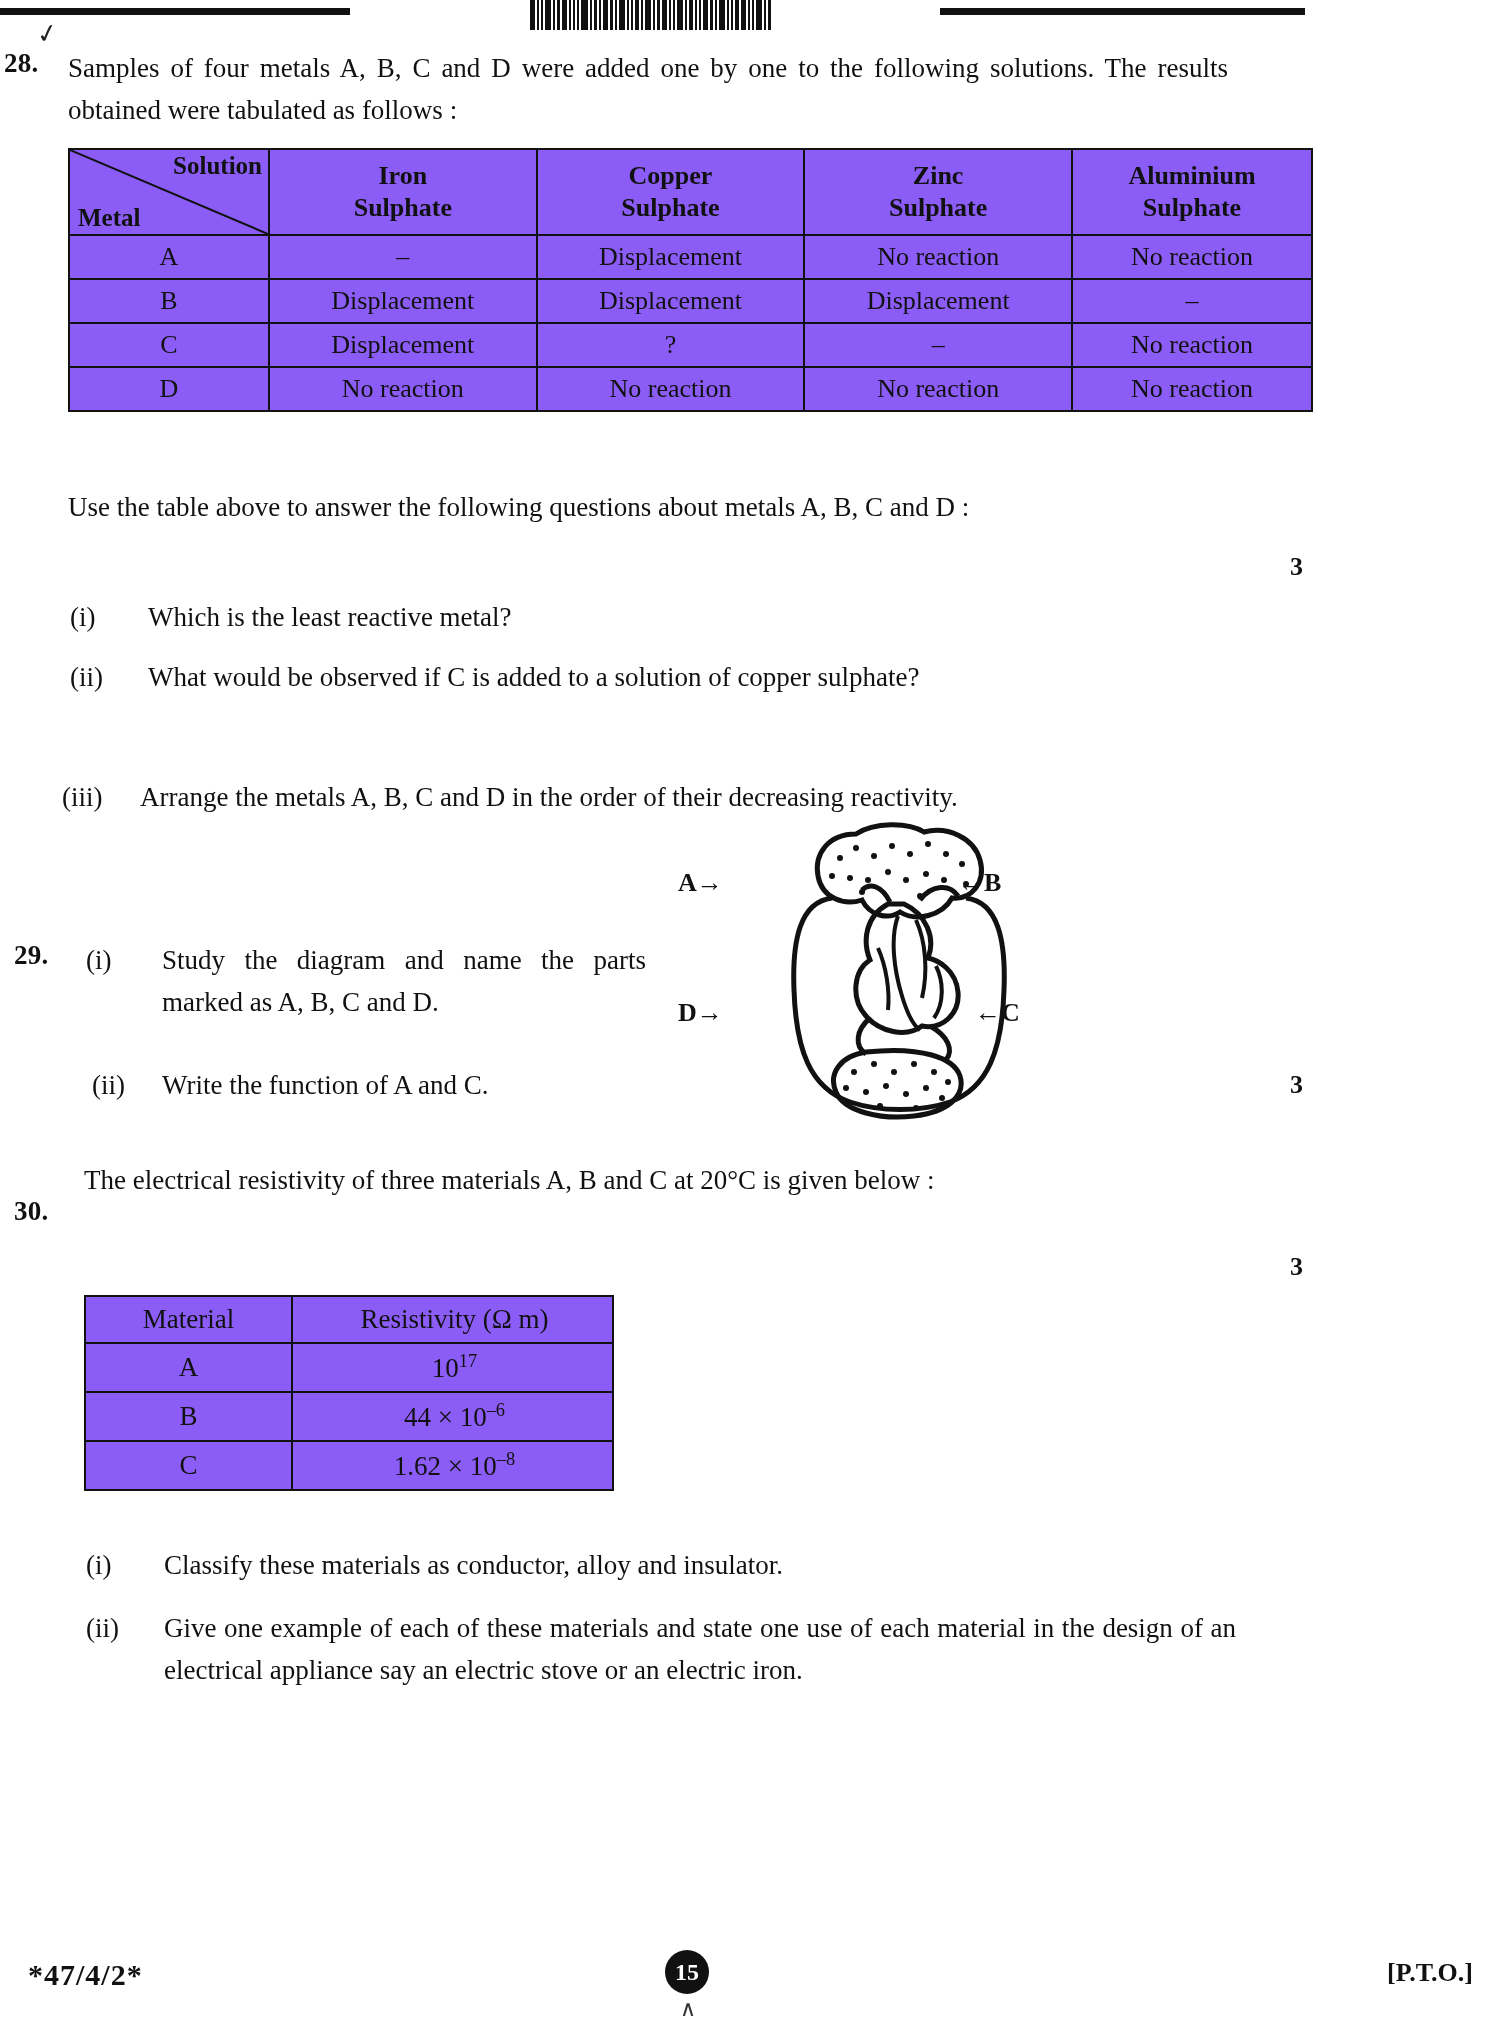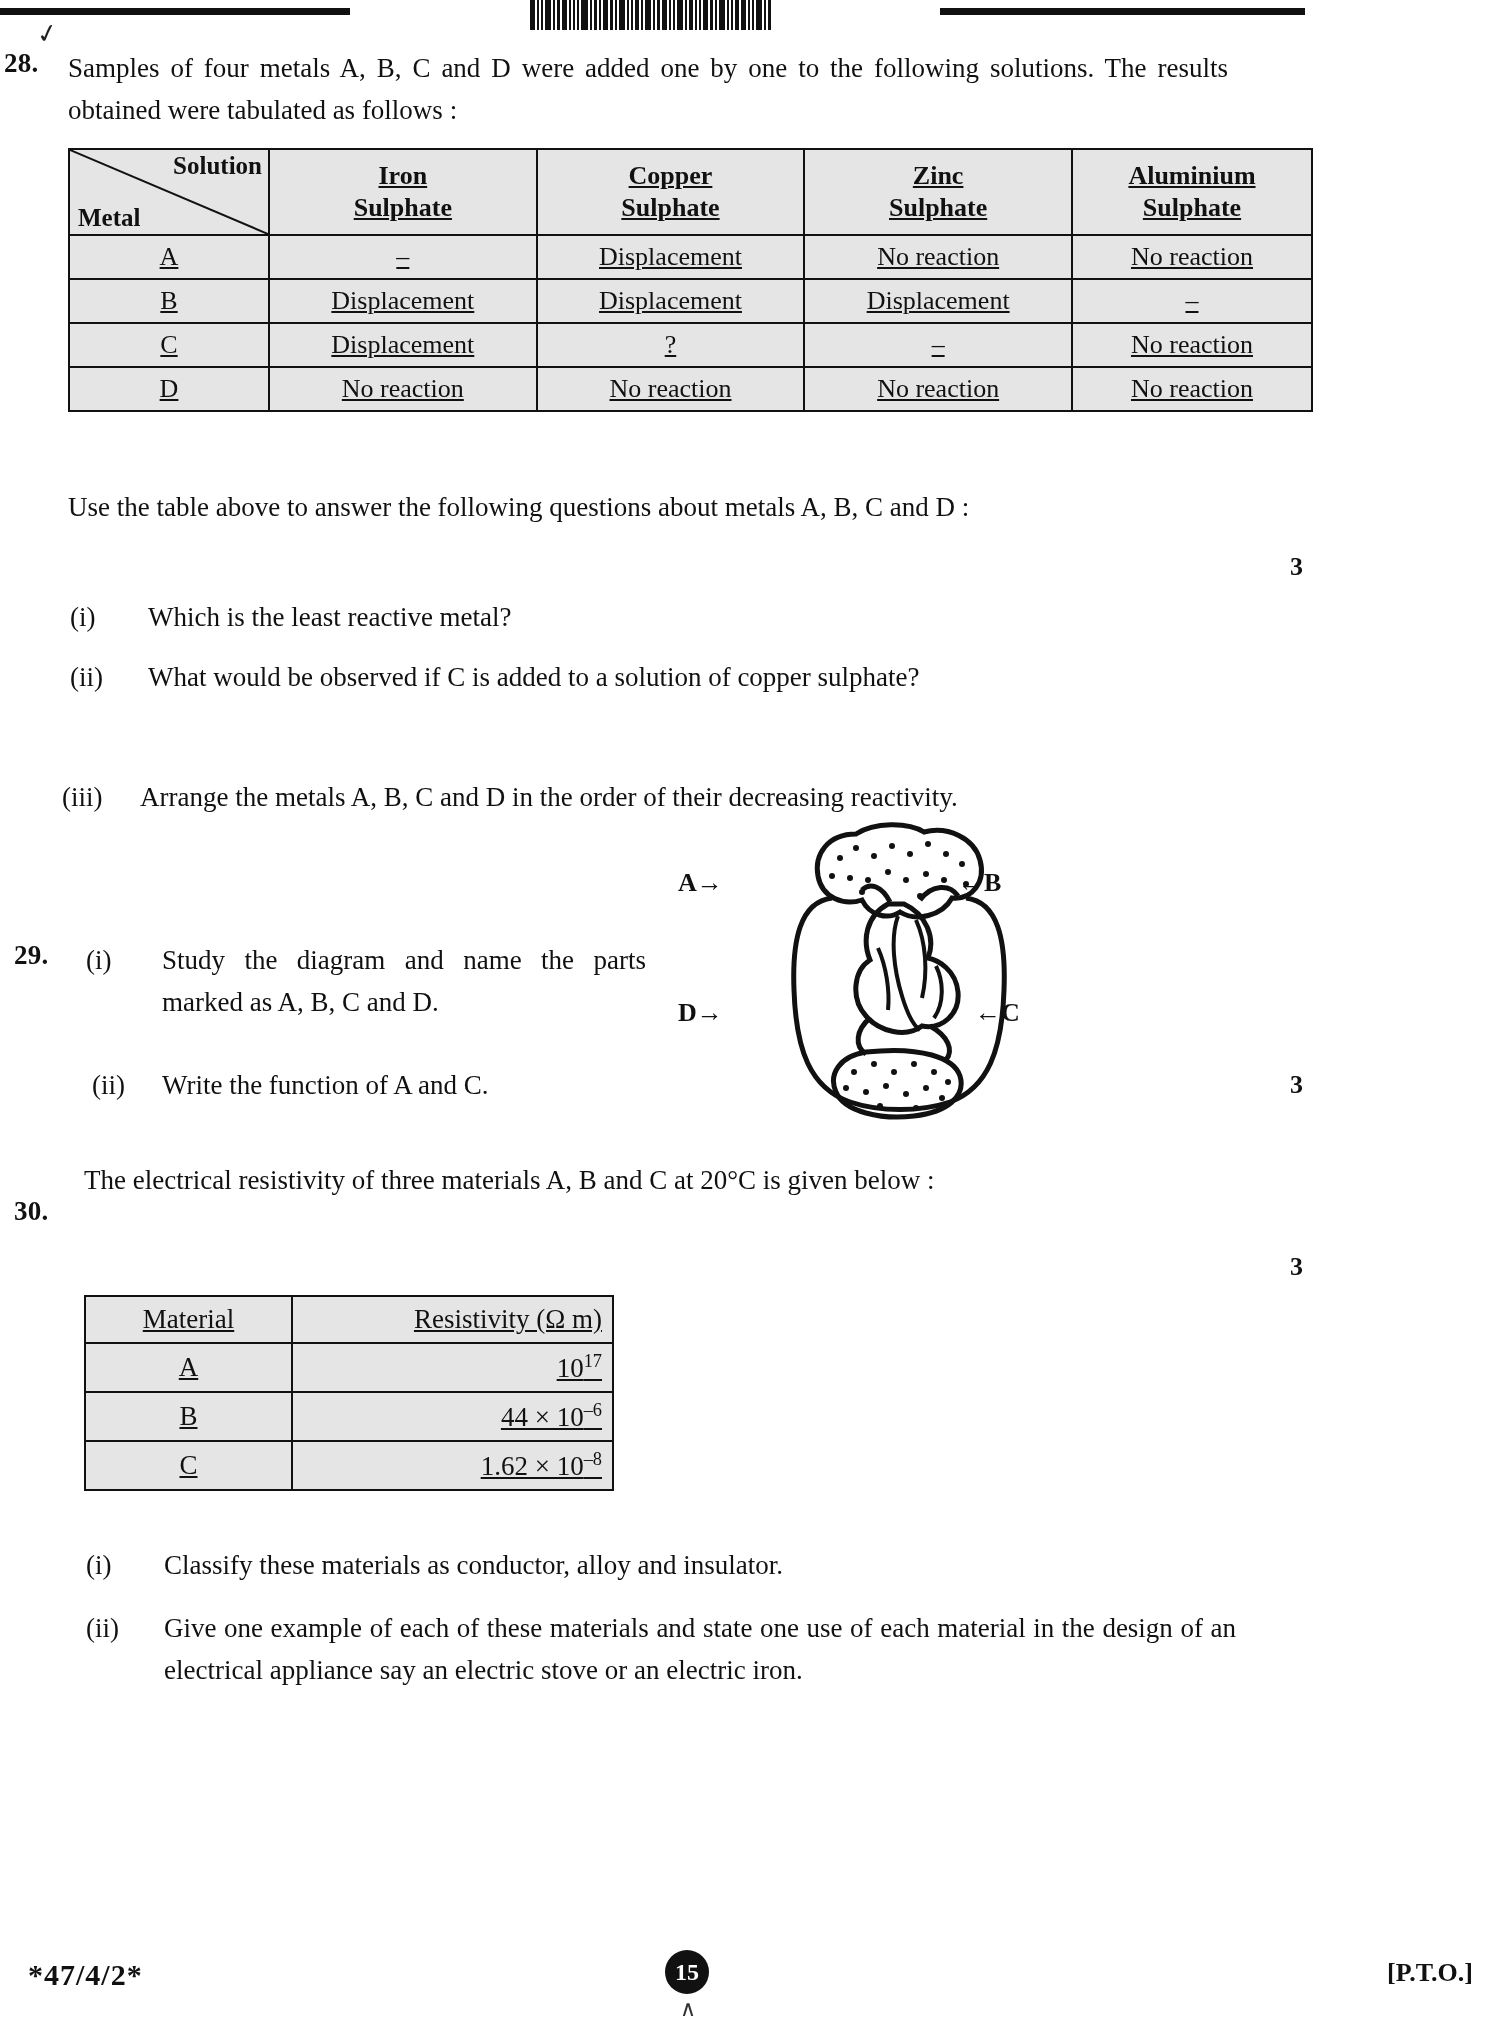--- a/index.html
+++ b/index.html
@@ -109,22 +109,21 @@
     display: block;
     margin-left: 78px;
     text-align: justify;
   }
 
   
   table.sheet {
     position: absolute;
     border-collapse: collapse;
     font-size: 25px;
-    background: #e5e5e5;
-    text-decoration: underline;
+    background: #8b5cf6;
   }
   table.sheet td, table.sheet th {
     border: 2px solid #111;
     text-align: center;
     font-weight: normal;
     padding: 4px 6px;
   }
   table.sheet th {
     font-weight: 700;
   }
@@ -179,21 +178,21 @@
   }
   #resistivity-table td {
     font-size: 27px;
     padding: 7px 10px;
   }
   #resistivity-table td.mat {
     width: 185px;
     text-align: center;
   }
   #resistivity-table td.val {
-    text-align: right;
+    text-align: center;
     padding-left: 14px;
   }
   sup { font-size: .68em; }
 
   
   .heart-wrap {
     position: absolute;
     left: 770px;
     top: 820px;
     width: 260px;

